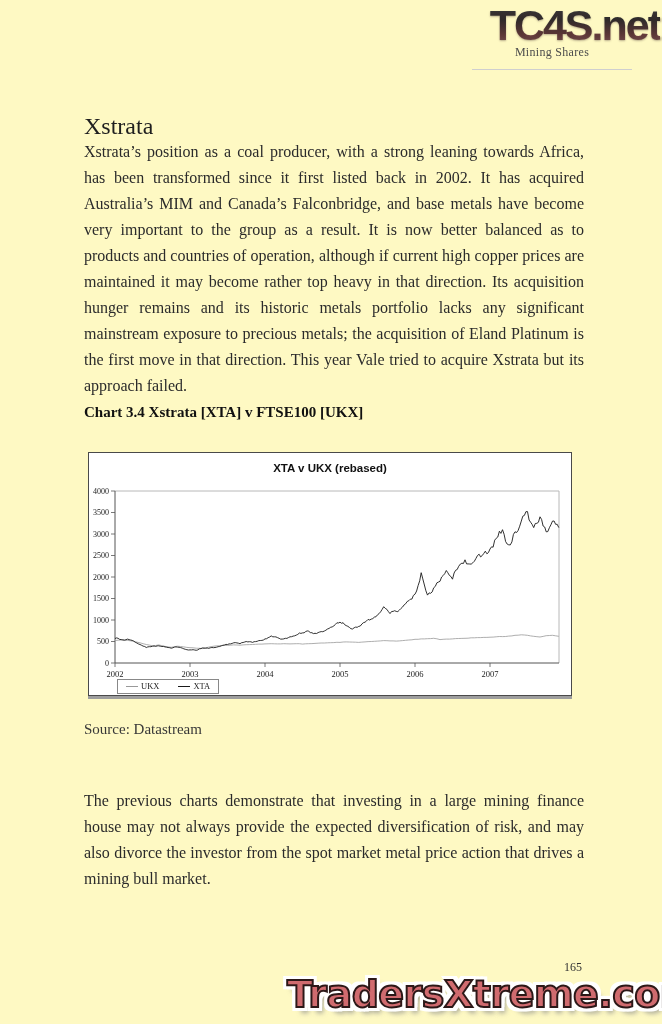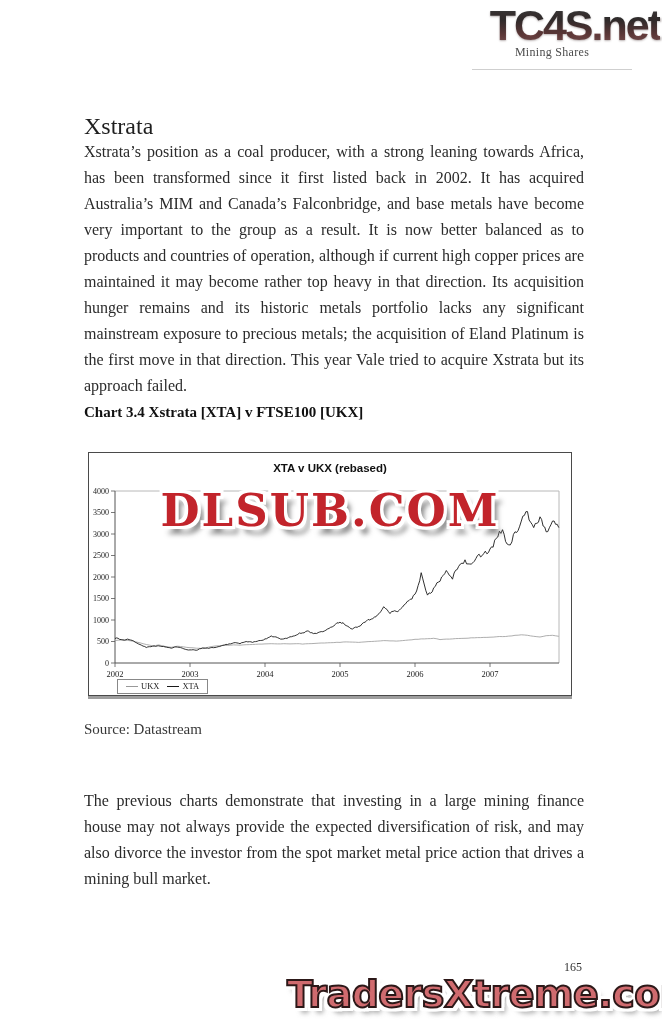--- a/index.html
+++ b/index.html
@@ -1,19 +1,19 @@
 <!DOCTYPE html>
 <html><head>
 <meta charset="utf-8">
 <style>
   * { margin:0; padding:0; box-sizing:border-box; }
   html,body { background:#e8e8e8; }
   .page {
     position:relative; width:662px; height:1024px; margin:0 auto;
-    background:#ffffff; overflow:hidden;
+    background:#fef9c3; overflow:hidden;
     font-family:"Liberation Serif", serif; color:#2b2b2b;
   }
 
   
   .tc4s { position:absolute; top:4px; right:2px; width:220px; text-align:right; }
   .tc4s-text {
     font-family:"Liberation Sans", sans-serif; font-weight:bold;
     font-size:43px; line-height:1.0; letter-spacing:-2px;
     color:#5a3a3a;
     text-shadow:0 1px 2px rgba(60,40,40,0.35);
@@ -56,21 +56,21 @@
   .chart-title {
     position:absolute; left:0; top:9px; width:100%; text-align:center;
     font-family:"Liberation Sans", sans-serif; font-weight:bold;
     font-size:11.5px; color:#111;
   }
   #chart-canvas { position:absolute; left:0; top:0; }
   #chart-canvas text { font-family:"Liberation Serif", serif; }
   .chart-legend {
     position:absolute; left:28px; top:226px; background:#fff;
     border:1px solid #888; padding:1px 8px 2px 8px;
-    display:flex; gap:8px; align-items:center;
+    display:flex; gap:19px; align-items:center;
     font-size:8.5px; color:#222; line-height:1.2;
   }
   .legend-item { display:inline-flex; align-items:center; gap:3px; }
   .legend-swatch { display:inline-block; width:12px; height:1px; }
 
   
   .watermark-overlay {
     position:absolute; left:50%; top:31px; transform:translateX(-50%);
     font-family:"DejaVu Serif", serif; font-weight:bold;
     font-size:45px; letter-spacing:2px; white-space:nowrap;
@@ -143,21 +143,20 @@
         <text x="175.99999999999815" y="224" text-anchor="middle" font-size="8.5" fill="#222">2004</text>
         <line x1="250.99999999999727" y1="210" x2="250.99999999999727" y2="214" stroke="#555" stroke-width="0.8"></line>
         <text x="250.99999999999727" y="224" text-anchor="middle" font-size="8.5" fill="#222">2005</text>
         <line x1="325.9999999999963" y1="210" x2="325.9999999999963" y2="214" stroke="#555" stroke-width="0.8"></line>
         <text x="325.9999999999963" y="224" text-anchor="middle" font-size="8.5" fill="#222">2006</text>
         <line x1="400.9999999999954" y1="210" x2="400.9999999999954" y2="214" stroke="#555" stroke-width="0.8"></line>
         <text x="400.9999999999954" y="224" text-anchor="middle" font-size="8.5" fill="#222">2007</text>
         <polyline points="26.0,187.6 29.1,187.2 32.2,187.0 35.4,187.4 38.5,187.4 41.6,187.8 44.7,188.3 47.9,189.1 51.0,189.8 54.1,190.7 57.3,191.5 60.4,192.1 63.5,192.8 66.6,192.5 69.7,191.9 72.9,192.7 76.0,193.4 79.1,193.9 82.2,194.3 85.4,193.7 88.5,193.2 91.6,193.5 94.8,193.9 97.9,194.4 101.0,194.7 104.1,194.8 107.2,195.2 110.4,195.3 113.5,195.6 116.6,194.9 119.7,194.1 122.9,193.5 126.0,193.0 129.1,192.8 132.3,192.6 135.4,192.4 138.5,192.4 141.6,192.2 144.7,191.9 147.9,192.0 151.0,192.2 154.1,191.9 157.2,191.7 160.4,191.6 163.5,191.5 166.6,191.3 169.8,191.1 172.9,191.1 176.0,190.9 179.1,190.8 182.2,190.7 185.4,190.8 188.5,190.9 191.6,190.9 194.7,190.7 197.9,190.8 201.0,190.9 204.1,190.8 207.3,190.7 210.4,190.7 213.5,191.1 216.6,190.8 219.7,190.7 222.9,190.6 226.0,190.4 229.1,190.2 232.2,190.0 235.4,190.0 238.5,189.8 241.6,189.7 244.8,189.6 247.9,189.3 251.0,189.4 254.1,189.0 257.2,188.9 260.4,189.0 263.5,189.1 266.6,189.2 269.7,189.4 272.9,189.1 276.0,188.9 279.1,188.6 282.3,188.5 285.4,188.3 288.5,188.1 291.6,187.9 294.7,187.6 297.9,187.7 301.0,187.9 304.1,187.9 307.2,188.1 310.4,187.9 313.5,187.6 316.6,187.3 319.8,187.0 322.9,186.8 326.0,186.3 329.1,186.3 332.2,185.9 335.4,185.9 338.5,185.7 341.6,185.6 344.7,185.3 347.9,185.8 351.0,186.6 354.1,186.3 357.3,186.1 360.4,186.1 363.5,185.9 366.6,185.6 369.7,185.5 372.9,185.4 376.0,185.3 379.1,185.2 382.2,184.8 385.4,184.8 388.5,184.6 391.6,184.6 394.8,184.4 397.9,184.4 401.0,184.2 404.1,184.1 407.2,183.8 410.4,183.5 413.5,183.6 416.6,183.5 419.7,183.1 422.9,182.9 426.0,182.3 429.1,182.2 432.3,181.8 435.4,182.0 438.5,182.3 441.6,182.9 444.7,183.3 447.9,183.7 451.0,184.0 454.1,183.4 457.2,182.7 460.4,182.5 463.5,182.3 466.6,182.8 469.8,183.3" fill="none" stroke="#999999" stroke-width="0.8" stroke-linejoin="round"></polyline>
         <polyline points="26.0,185.5 27.6,184.9 29.1,185.3 30.7,186.4 32.2,186.6 33.8,186.8 35.4,187.1 36.9,186.7 38.5,186.1 40.1,186.6 41.6,187.0 43.2,187.4 44.7,188.1 46.3,189.3 47.9,190.0 49.4,190.9 51.0,191.5 52.6,192.3 54.1,193.1 55.7,193.5 57.3,194.5 58.8,193.9 60.4,193.7 61.9,193.7 63.5,193.2 65.1,193.0 66.6,193.4 68.2,192.9 69.7,192.8 71.3,193.2 72.9,193.5 74.4,193.4 76.0,193.9 77.6,194.2 79.1,194.5 80.7,194.7 82.2,195.2 83.8,194.8 85.4,194.1 86.9,193.9 88.5,194.1 90.1,194.3 91.6,194.6 93.2,195.1 94.8,195.8 96.3,196.3 97.9,196.7 99.4,197.0 101.0,196.9 102.6,196.9 104.1,196.7 105.7,197.0 107.2,197.3 108.8,196.9 110.4,195.8 111.9,195.6 113.5,194.9 115.1,195.1 116.6,195.2 118.2,195.0 119.7,195.4 121.3,194.8 122.9,194.5 124.4,194.7 126.0,194.5 127.6,194.2 129.1,193.7 130.7,193.5 132.3,192.8 133.8,192.3 135.4,192.0 136.9,191.4 138.5,191.5 140.1,190.9 141.6,190.9 143.2,190.4 144.7,189.8 146.3,189.6 147.9,189.9 149.4,190.2 151.0,190.7 152.6,189.7 154.1,189.5 155.7,189.0 157.2,188.5 158.8,188.9 160.4,188.7 161.9,188.8 163.5,189.4 165.1,188.7 166.6,188.6 168.2,188.3 169.8,187.6 171.3,187.5 172.9,187.4 174.4,187.0 176.0,185.9 177.6,185.7 179.1,184.7 180.7,184.0 182.2,182.9 183.8,183.8 185.4,183.8 186.9,183.9 188.5,184.6 190.1,185.3 191.6,186.1 193.2,186.1 194.7,185.9 196.3,185.3 197.9,185.4 199.4,184.6 201.0,183.8 202.6,183.7 204.1,183.1 205.7,182.8 207.3,182.1 208.8,181.4 210.4,180.0 211.9,180.4 213.5,179.9 215.1,179.8 216.6,178.6 218.2,177.9 219.7,178.2 221.3,179.6 222.9,179.7 224.4,180.6 226.0,180.3 227.6,180.5 229.1,179.6 230.7,179.0 232.2,178.6 233.8,178.7 235.4,178.0 236.9,177.2 238.5,176.0 240.1,175.4 241.6,174.3 243.2,173.9 244.8,173.0 246.3,171.4 247.9,169.8 249.4,170.0 251.0,169.2 252.6,170.3 254.1,169.7 255.7,171.7 257.2,172.6 258.8,173.3 260.4,174.4 261.9,175.7 263.5,176.0 265.1,174.8 266.6,174.1 268.2,174.3 269.7,173.4 271.3,173.0 272.9,171.0 274.4,169.7 276.0,169.2 277.6,167.9 279.1,166.4 280.7,167.0 282.3,166.1 283.8,165.6 285.4,164.1 286.9,163.8 288.5,161.8 290.1,160.6 291.6,158.8 293.2,156.3 294.7,153.7 296.3,155.4 297.9,156.4 299.4,158.6 301.0,160.6 302.6,158.5 304.1,158.4 305.7,157.7 307.2,158.4 308.8,158.6 310.4,157.1 311.9,155.5 313.5,154.1 315.1,151.9 316.6,150.8 318.2,148.5 319.8,147.7 321.3,146.2 322.9,146.1 324.4,142.4 326.0,141.2 327.6,138.0 329.1,132.6 330.7,127.8 332.2,119.7 333.8,125.9 335.4,132.0 336.9,137.8 338.5,142.1 340.1,139.9 341.6,140.3 343.2,138.9 344.7,134.8 346.3,133.4 347.9,129.8 349.4,129.1 351.0,128.3 352.6,124.0 354.1,122.6 355.7,120.7 357.3,117.5 358.8,119.7 360.4,122.4 361.9,123.5 363.5,126.2 365.1,120.0 366.6,117.3 368.2,116.5 369.7,113.3 371.3,111.1 372.9,110.2 374.4,110.5 376.0,106.8 377.6,110.9 379.1,110.9 380.7,111.0 382.2,111.1 383.8,109.8 385.4,108.2 386.9,105.5 388.5,102.5 390.1,101.2 391.6,103.9 393.2,102.6 394.8,100.4 396.3,98.2 397.9,100.8 399.4,99.6 401.0,96.0 402.6,93.8 404.1,94.2 405.7,87.2 407.2,85.3 408.8,84.0 410.4,78.2 411.9,80.4 413.5,76.7 415.1,81.3 416.6,88.5 418.2,91.1 419.7,91.8 421.3,91.9 422.9,88.9 424.4,81.5 426.0,78.8 427.6,79.5 429.1,77.5 430.7,73.2 432.3,68.1 433.8,63.2 435.4,62.4 436.9,58.7 438.5,58.6 440.1,67.0 441.6,69.2 443.2,71.5 444.7,74.6 446.3,70.5 447.9,70.3 449.4,69.3 451.0,63.8 452.6,66.5 454.1,73.0 455.7,74.0 457.2,78.8 458.8,78.6 460.4,74.7 461.9,71.8 463.5,68.1 465.1,68.0 466.6,71.3 468.2,71.3 469.8,74.6" fill="none" stroke="#1a1a1a" stroke-width="0.9" stroke-linejoin="round"></polyline>
       </svg>
-    <div class="watermark-overlay">DLSUB.COM</div>
     <div class="chart-legend">
       <span class="legend-item">
         <span class="legend-swatch" style="background: rgb(153, 153, 153);"></span>
         <span>UKX</span>
       </span>
       <span class="legend-item">
         <span class="legend-swatch" style="background: rgb(26, 26, 26);"></span>
         <span>XTA</span>
       </span>
     </div>

